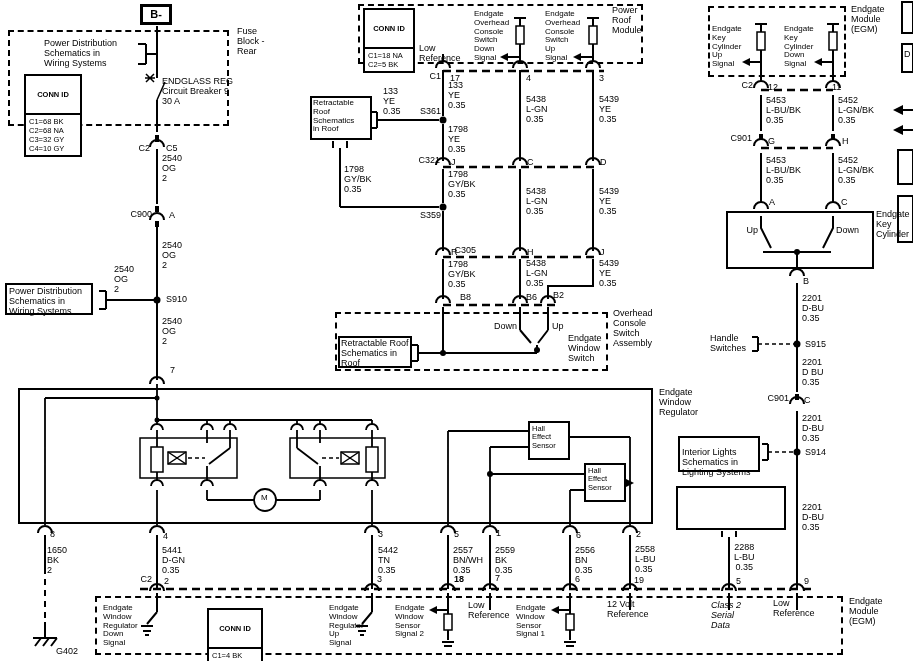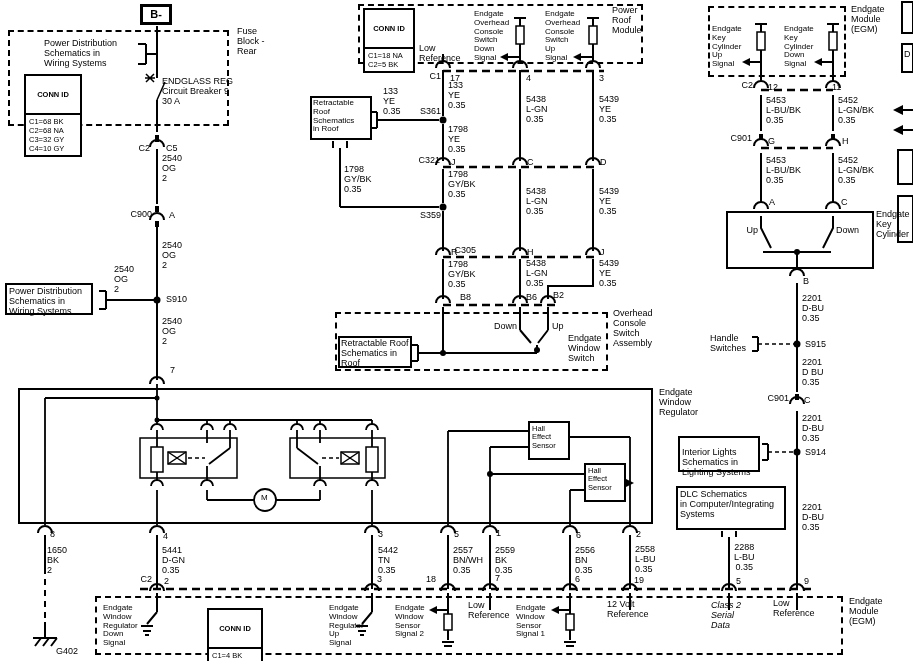--- a/index.html
+++ b/index.html
@@ -259,21 +259,21 @@
   <div class="lb" style="left:635px;top:544px;">2558
 L-BU
 0.35</div>
   <div class="lb" style="left:734px;top:542px;text-align:center;">2288
 L-BU
 0.35</div>
 
   <div class="lb r" style="left:152px;top:574px;">C2</div>
   <div class="lb" style="left:164px;top:576px;">2</div>
   <div class="lb" style="left:377px;top:574px;">3</div>
-  <div class="lb" style="left:426px;top:574px;">18</div>
+  <div class="lb" style="left:454px;top:574px;font-weight:bold;">18</div>
   <div class="lb" style="left:495px;top:573px;">7</div>
   <div class="lb" style="left:575px;top:574px;">6</div>
   <div class="lb" style="left:634px;top:575px;">19</div>
   <div class="lb" style="left:736px;top:576px;">5</div>
   <div class="lb" style="left:804px;top:576px;">9</div>
   <div class="lb" style="left:56px;top:646px;">G402</div>
 
   <div class="lb sm" style="left:103px;top:604px;">Endgate
 Window
 Regulator
@@ -444,21 +444,18 @@
 0.35</div>
   <div class="lb r" style="left:789px;top:393px;">C901</div>
   <div class="lb" style="left:804px;top:395px;">C</div>
   <div class="lb" style="left:802px;top:413px;">2201
 D-BU
 0.35</div>
   <div class="lb" style="left:805px;top:447px;">S914</div>
   <div class="lb" style="left:682px;top:439px;margin-top:8px;">Interior Lights
 Schematics in
 Lighting Systems</div>
-  <div class="lb" style="left:680px;top:489px;">DLC Schematics
-in Computer/Integrating
-Systems</div>
   <div class="lb" style="left:802px;top:502px;">2201
 D-BU
 0.35</div>
   <div class="lb" style="left:904px;top:49px;">D</div>
 
 </div>
 
 </body></html>

